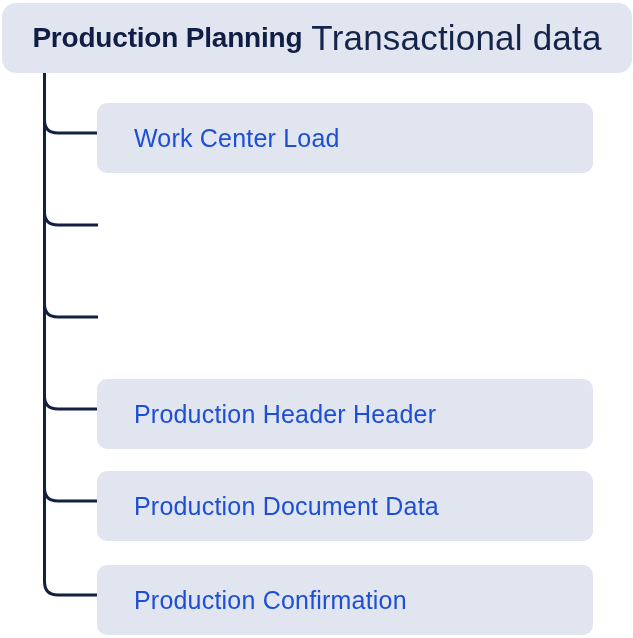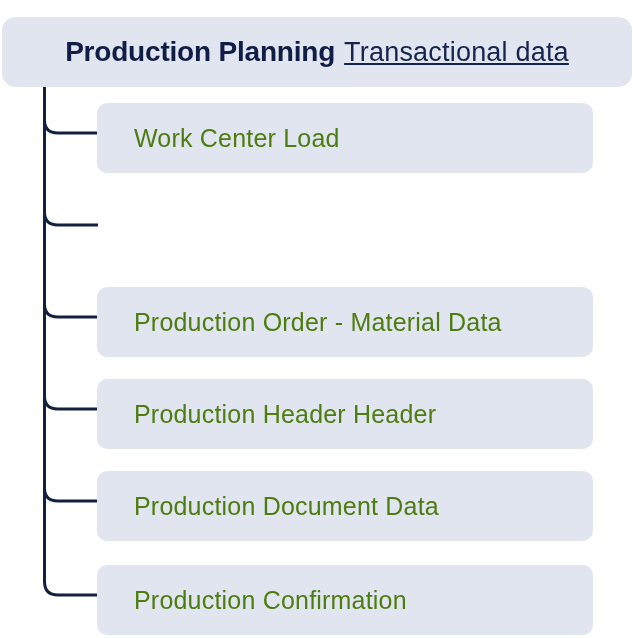--- a/index.html
+++ b/index.html
@@ -25,60 +25,59 @@
   }
   .connector-svg path {
     fill: none;
     stroke: #13203f;
     stroke-width: 3;
     stroke-linejoin: round;
   }
   .header-node {
     position: absolute;
     left: 2px;
-    top: 17px;
+    top: 3px;
     width: 630px;
     height: 70px;
     background: #e0e5ef;
     border-radius: 14px;
     display: flex;
     align-items: center;
     justify-content: center;
     gap: 9px;
     white-space: nowrap;
   }
   .header-title {
     font-size: 28px;
     font-weight: 800;
     color: #101d45;
     letter-spacing: -0.2px;
   }
   .header-subtitle {
-    font-size: 27px;
+    font-size: 35px;
     font-weight: 400;
     color: #16244c;
     letter-spacing: 0.2px;
-    text-decoration: underline;
   }
   .node {
     position: absolute;
     left: 97px;
     width: 496px;
     height: 70px;
     background: #e0e5ef;
     border-radius: 10px;
     display: flex;
     align-items: center;
     padding-left: 37px;
     box-sizing: border-box;
   }
   .node-label {
     font-size: 25px;
     font-weight: 400;
-    color: #4d7c0f;
+    color: #1d4ed8;
     letter-spacing: 0.2px;
     white-space: nowrap;
   }
 </style>
 </head>
 <body>
 
 <div class="canvas">
 
   <svg class="connector-svg" viewBox="0 0 633 638" xmlns="http://www.w3.org/2000/svg" aria-hidden="true">
@@ -93,23 +92,20 @@
   <div class="header-node">
     <span class="header-title">Production Planning</span>
     <span class="header-subtitle">Transactional data</span>
   </div>
 
   <div class="node" style="top:103px">
     <span class="node-label">Work Center Load</span>
   </div>
 
 
-  <div class="node" style="top:287px">
-    <span class="node-label">Production Order - Material Data</span>
-  </div>
 
   <div class="node" style="top:379px">
     <span class="node-label">Production Header Header</span>
   </div>
 
   <div class="node" style="top:471px">
     <span class="node-label">Production Document Data</span>
   </div>
 
   <div class="node" style="top:565px">

